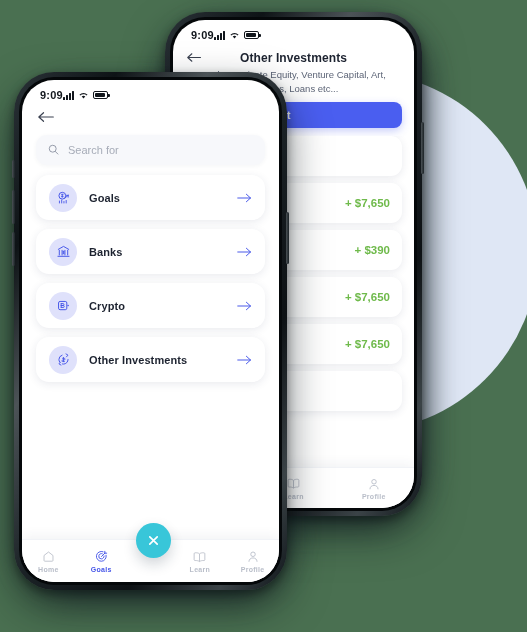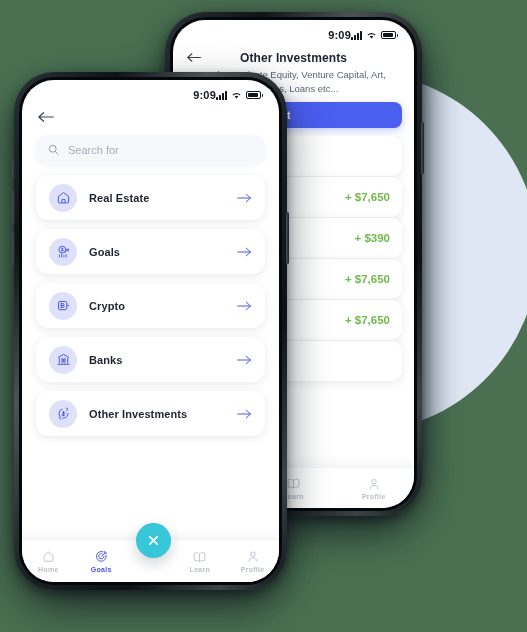--- a/index.html
+++ b/index.html
@@ -50,21 +50,21 @@
     box-sizing:border-box;
   }
   .side-btn{
     position:absolute;left:-2px;width:3px;border-radius:3px;
     background:linear-gradient(90deg,#4c5357,#1b2226);
   }
   .side-btn.r{left:auto;right:-2px;}
 
   
   .statusbar{
-    display:flex;align-items:center;justify-content:flex-end;
+    display:flex;align-items:center;justify-content:flex-start;
     padding:9px 18px 2px 18px;
   }
   .st-time{font-size:11px;font-weight:bold;color:#11161c;letter-spacing:.2px;}
   .st-right{display:flex;align-items:center;gap:4px;}
   .bars{display:flex;align-items:flex-end;gap:1px;height:9px;}
   .bars i{display:block;width:2px;background:#11161c;border-radius:.5px;}
   .bars i:nth-child(1){height:3px}
   .bars i:nth-child(2){height:5px}
   .bars i:nth-child(3){height:7px}
   .bars i:nth-child(4){height:9px}
@@ -155,21 +155,21 @@
     text-align:center;font-size:9.5px;color:#5d6577;line-height:1.45;
     padding:0 10px 6px 10px;
   }
   .b-cta{
     margin:0 12px 8px 12px;height:26px;border-radius:8px;
     background:#4a5ef0;color:#fff;
     display:flex;align-items:center;
     font-size:10.5px;font-weight:bold;padding-left:50px;
     box-shadow:0 3px 8px rgba(74,94,240,.30);
   }
-  .b-list{padding:0 12px;display:flex;flex-direction:column;gap:1px;flex:1;overflow:hidden;}
+  .b-list{padding:0 12px;display:flex;flex-direction:column;gap:7px;flex:1;overflow:hidden;}
   .b-row{
     background:#fff;border-radius:11px;height:40px;
     display:flex;align-items:center;justify-content:space-between;
     padding:0 12px;
     box-shadow:0 2px 9px rgba(40,50,90,.10);
     flex:0 0 auto;
   }
   .b-name{font-size:10.5px;font-weight:bold;color:#1d2330;}
   .b-amt{font-size:11.5px;font-weight:bold;color:#6fba4b;}
   #back .tabbar{height:40px;}
@@ -327,34 +327,20 @@
                   <circle cx="6" cy="6" r="4.4" stroke="#8f96a5" stroke-width="1.2"></circle>
                   <path d="M9.3 9.5 12.6 12.8" stroke="#8f96a5" stroke-width="1.2" stroke-linecap="round"></path>
                 </svg>
             </span>
             <span class="ph">Search for</span>
           </div>
         </div>
 
         <div class="f-list">
 
-          <div class="f-item row-shadow">
-            <div class="f-ic">
-              <svg width="15" height="15" viewBox="0 0 20 20" fill="none">
-                  <path d="M3.2 8.6 10 3.4l6.8 5.2v7.6c0 .6-.5 1-1 1H4.2c-.6 0-1-.4-1-1V8.6Z" stroke="#4555e8" stroke-width="1.3" stroke-linejoin="round"></path>
-                  <path d="M7.9 17.2v-4.4h4.2v4.4" stroke="#4555e8" stroke-width="1.3" stroke-linejoin="round"></path>
-                </svg>
-            </div>
-            <div class="f-label">Real Estate</div>
-            <div class="f-arrow">
-              <svg width="15" height="10" viewBox="0 0 20 12">
-                  <path d="M1 6h17M12.5 1 18 6l-5.5 5" stroke="#4555e8" stroke-width="1.3" fill="none" stroke-linecap="round" stroke-linejoin="round"></path>
-                </svg>
-            </div>
-          </div>
 
           <div class="f-item row-shadow">
             <div class="f-ic">
               <svg width="15" height="15" viewBox="0 0 20 20" fill="none">
                   <circle cx="8.4" cy="7.6" r="4.5" stroke="#4555e8" stroke-width="1.3"></circle>
                   <path d="M8.4 5.4v4.4M7.3 6.3h2.2M7.3 8.7h2.2" stroke="#4555e8" stroke-width="1.1" stroke-linecap="round"></path>
                   <path d="M11.6 11 16.2 7.1M16.2 7.1h-2.5M16.2 7.1v2.5" stroke="#4555e8" stroke-width="1.2" stroke-linecap="round" stroke-linejoin="round"></path>
                   <path d="M4.6 17.3v-2.6M7.6 17.3v-4M10.6 17.3v-2M13.6 17.3v-3.4" stroke="#4555e8" stroke-width="1.2" stroke-linecap="round"></path>
                 </svg>
             </div>
@@ -362,43 +348,43 @@
             <div class="f-arrow">
               <svg width="15" height="10" viewBox="0 0 20 12">
                   <path d="M1 6h17M12.5 1 18 6l-5.5 5" stroke="#4555e8" stroke-width="1.3" fill="none" stroke-linecap="round" stroke-linejoin="round"></path>
                 </svg>
             </div>
           </div>
 
           <div class="f-item row-shadow">
             <div class="f-ic">
               <svg width="15" height="15" viewBox="0 0 20 20" fill="none">
-                  <rect x="3.4" y="4.6" width="11" height="11" rx="2" stroke="#4555e8" stroke-width="1.3"></rect>
-                  <path d="M6.9 7.4v5.2M6.9 7.4h2.4a1.3 1.3 0 0 1 0 2.6H6.9m0 0h2.8a1.3 1.3 0 0 1 0 2.6H6.9" stroke="#4555e8" stroke-width="1.2" stroke-linecap="round" stroke-linejoin="round"></path>
-                  <circle cx="16.2" cy="10.1" r="1" fill="#4555e8"></circle>
-                </svg>
-            </div>
-            <div class="f-label">Crypto</div>
-            <div class="f-arrow">
-              <svg width="15" height="10" viewBox="0 0 20 12">
-                  <path d="M1 6h17M12.5 1 18 6l-5.5 5" stroke="#4555e8" stroke-width="1.3" fill="none" stroke-linecap="round" stroke-linejoin="round"></path>
-                </svg>
-            </div>
-          </div>
-
-          <div class="f-item row-shadow">
-            <div class="f-ic">
-              <svg width="15" height="15" viewBox="0 0 20 20" fill="none">
                   <path d="M2.6 7.4 10 3.2l7.4 4.2" stroke="#4555e8" stroke-width="1.3" stroke-linejoin="round"></path>
                   <path d="M4.4 8.4v6.2M8.1 8.4v6.2M11.9 8.4v6.2M15.6 8.4v6.2" stroke="#4555e8" stroke-width="1.3" stroke-linecap="round"></path>
                   <path d="M2.6 16.4h14.8" stroke="#4555e8" stroke-width="1.3" stroke-linecap="round"></path>
                   <path d="M10 9.4v3.8M9.1 10.3h1.8M9.1 12.2h1.8" stroke="#4555e8" stroke-width="1" stroke-linecap="round"></path>
                 </svg>
             </div>
             <div class="f-label">Banks</div>
+            <div class="f-arrow">
+              <svg width="15" height="10" viewBox="0 0 20 12">
+                  <path d="M1 6h17M12.5 1 18 6l-5.5 5" stroke="#4555e8" stroke-width="1.3" fill="none" stroke-linecap="round" stroke-linejoin="round"></path>
+                </svg>
+            </div>
+          </div>
+
+          <div class="f-item row-shadow">
+            <div class="f-ic">
+              <svg width="15" height="15" viewBox="0 0 20 20" fill="none">
+                  <rect x="3.4" y="4.6" width="11" height="11" rx="2" stroke="#4555e8" stroke-width="1.3"></rect>
+                  <path d="M6.9 7.4v5.2M6.9 7.4h2.4a1.3 1.3 0 0 1 0 2.6H6.9m0 0h2.8a1.3 1.3 0 0 1 0 2.6H6.9" stroke="#4555e8" stroke-width="1.2" stroke-linecap="round" stroke-linejoin="round"></path>
+                  <circle cx="16.2" cy="10.1" r="1" fill="#4555e8"></circle>
+                </svg>
+            </div>
+            <div class="f-label">Crypto</div>
             <div class="f-arrow">
               <svg width="15" height="10" viewBox="0 0 20 12">
                   <path d="M1 6h17M12.5 1 18 6l-5.5 5" stroke="#4555e8" stroke-width="1.3" fill="none" stroke-linecap="round" stroke-linejoin="round"></path>
                 </svg>
             </div>
           </div>
 
           <div class="f-item row-shadow">
             <div class="f-ic">
               <svg width="15" height="15" viewBox="0 0 20 20" fill="none">

